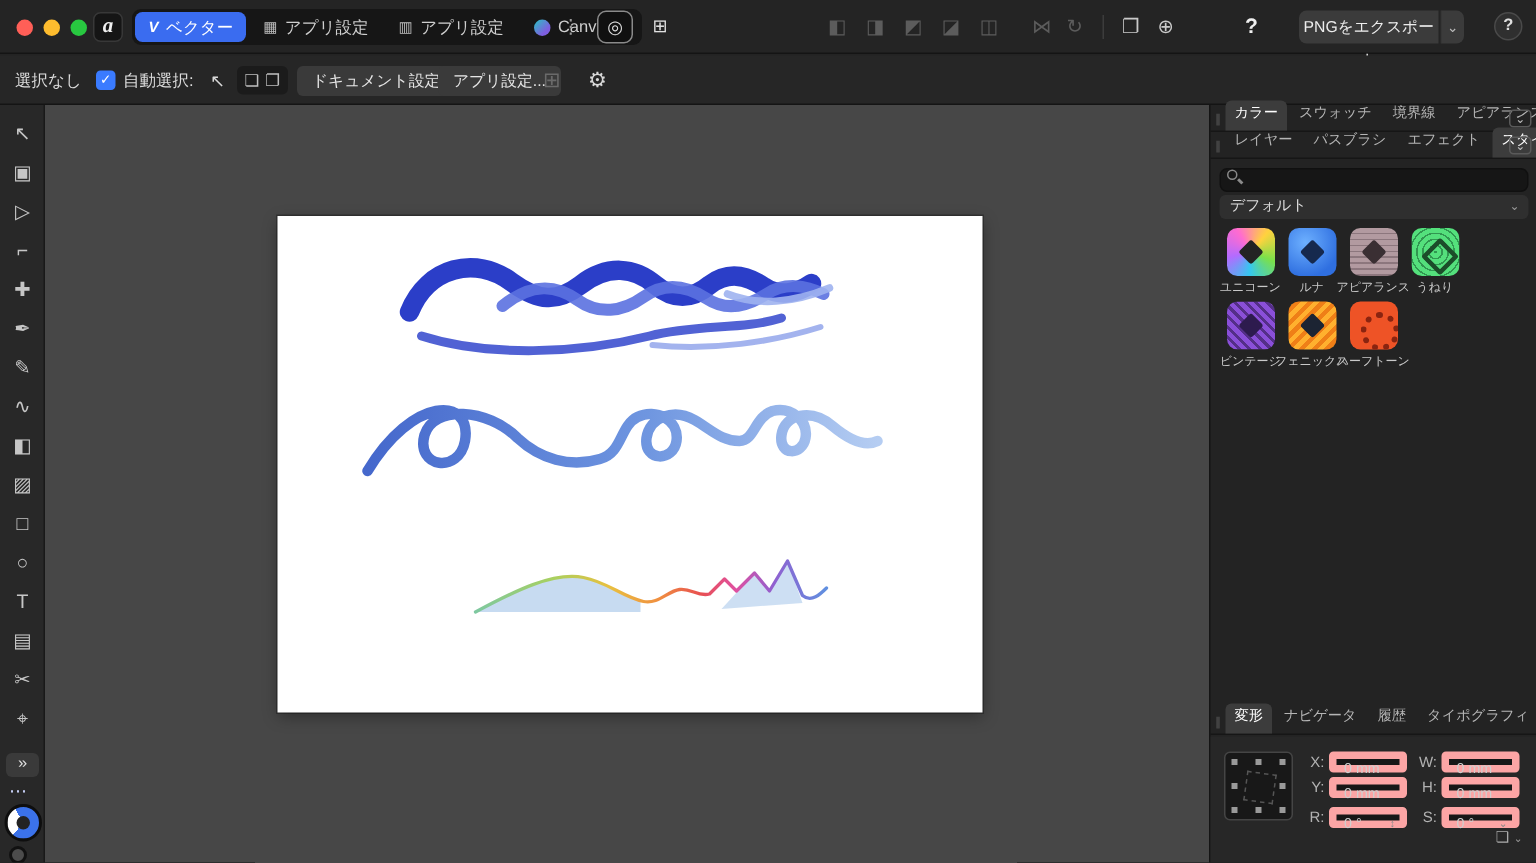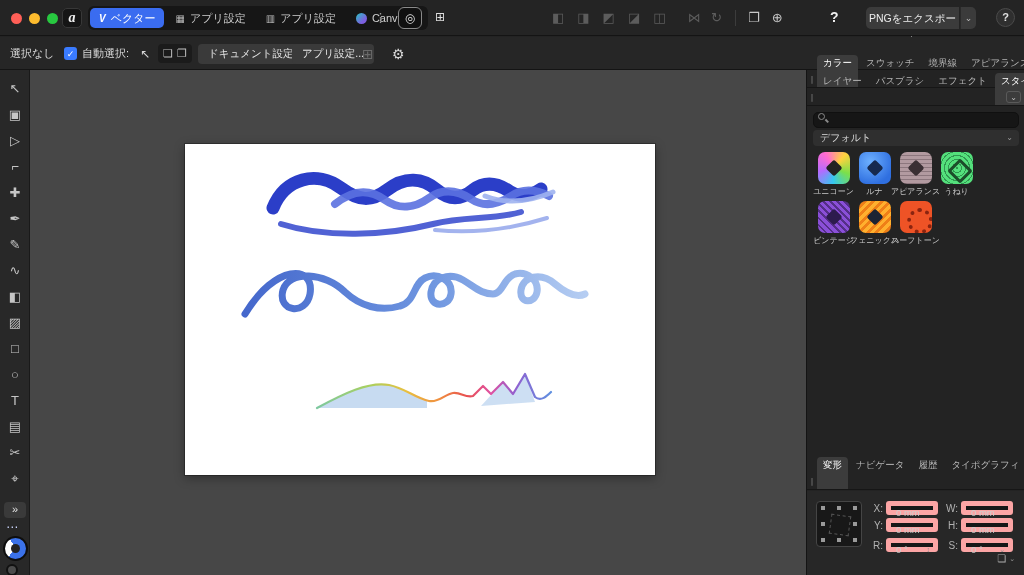--- a/index.html
+++ b/index.html
@@ -84,21 +84,21 @@
   #artboard { position:absolute; left:155px; top:74px; width:470px; height:331px; background:#ffffff;
     box-shadow:0 0 0 1px rgba(0,0,0,.28), 0 3px 10px rgba(0,0,0,.35); }
   #artboard svg { display:block; }
 
   
   #right-panel { position:absolute; left:806px; top:70px; width:218px; height:505px; background:#232323;
     border-left:1px solid #141414; }
   .tabrow { position:relative; width:218px; height:18px; border-bottom:1px solid #161616;
     display:flex; align-items:flex-end; padding-left:10px; gap:2px; }
   .handle { position:absolute; left:3px; top:5px; color:#5d5d5d; font-size:8px; }
-  .tab { font-size:9.5px; color:#b5b5b5; padding:2px 6px 17px; white-space:nowrap; }
+  .tab { font-size:9.5px; color:#b5b5b5; padding:2px 6px 5px; white-space:nowrap; }
   .tab.active { background:#3c3c3c; color:#fff; border-radius:4px 4px 0 0; }
   .chev-box { position:absolute; right:4px; top:3px; width:15px; height:12px; border:1px solid #5a5a5a;
     border-radius:3px; color:#bdbdbd; font-size:8px; text-align:center; line-height:11px; }
   #search-row { position:relative; width:218px; height:22px; padding:3px 6px; }
   #search-input { width:206px; height:16px; background:#161616; border:1px solid #101010;
     border-radius:5px; color:#ddd; font-size:10px; padding-left:18px; outline:none; }
   .mag { position:absolute; left:11px; top:7px; width:7px; height:7px; border:1.5px solid #8a8a8a;
     border-radius:50%; }
   .mag::after { content:""; position:absolute; left:6px; top:6px; width:4px; height:1.5px;
     background:#8a8a8a; transform:rotate(45deg); }

